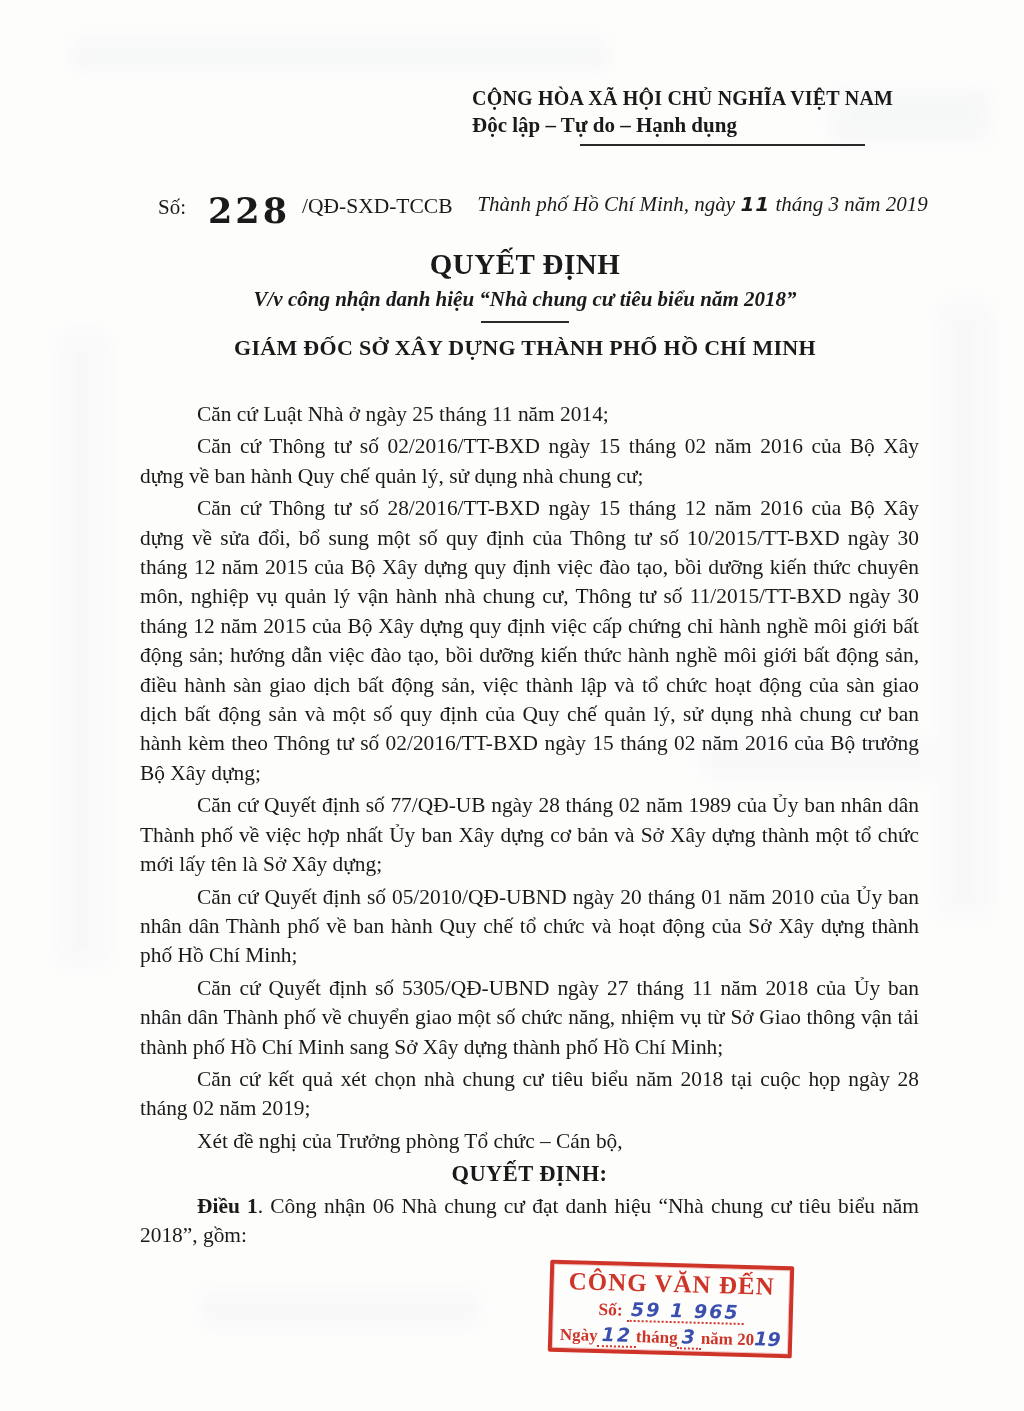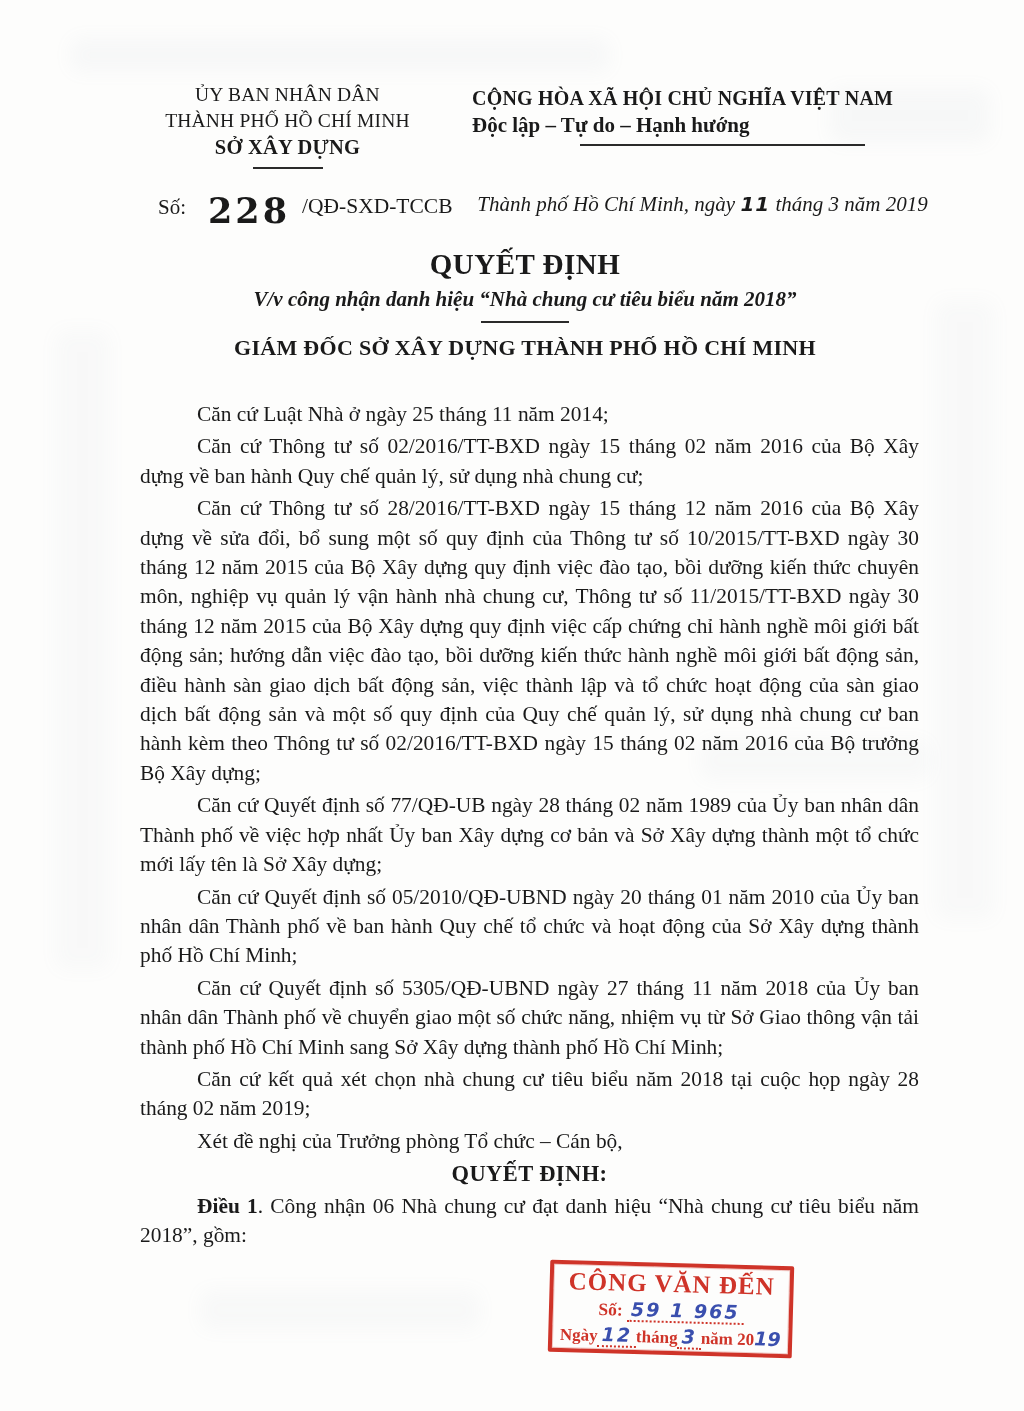--- a/index.html
+++ b/index.html
@@ -85,30 +85,24 @@
 
 <div class="page">
 
   <div class="ghost" style="left:70px;top:38px;width:540px;height:34px;"></div>
   <div class="ghost" style="left:830px;top:88px;width:160px;height:55px;"></div>
   <div class="ghost" style="left:935px;top:300px;width:60px;height:620px;opacity:.045;"></div>
   <div class="ghost" style="left:55px;top:330px;width:55px;height:640px;opacity:.045;"></div>
   <div class="ghost" style="left:700px;top:740px;width:230px;height:40px;opacity:.05;"></div>
   <div class="ghost" style="left:200px;top:1290px;width:280px;height:40px;opacity:.05;"></div>
 
-  <div class="hdr-left">
-    <div>ỦY BAN NHÂN DÂN</div>
-    <div>THÀNH PHỐ HỒ CHÍ MINH</div>
-    <div class="org-bold">SỞ XÂY DỰNG</div>
-    <div class="rule"></div>
-  </div>
 
   <div class="hdr-right">
     <div class="nation">CỘNG HÒA XÃ HỘI CHỦ NGHĨA VIỆT NAM</div>
-    <div class="motto">Độc lập – Tự do – Hạnh hướng</div>
+    <div class="motto">Độc lập – Tự do – Hạnh dụng</div>
     <div class="rule"></div>
   </div>
 
   <div class="numline">
     <span class="so">Số:</span>
     <span class="num">228</span>
     <span class="suffix">/QĐ-SXD-TCCB</span>
     <span class="datewrap"><span>Thành phố Hồ Chí Minh, ngày</span>&nbsp;<span class="day">11</span>&nbsp;<span>tháng 3 năm 2019</span></span>
   </div>
 

